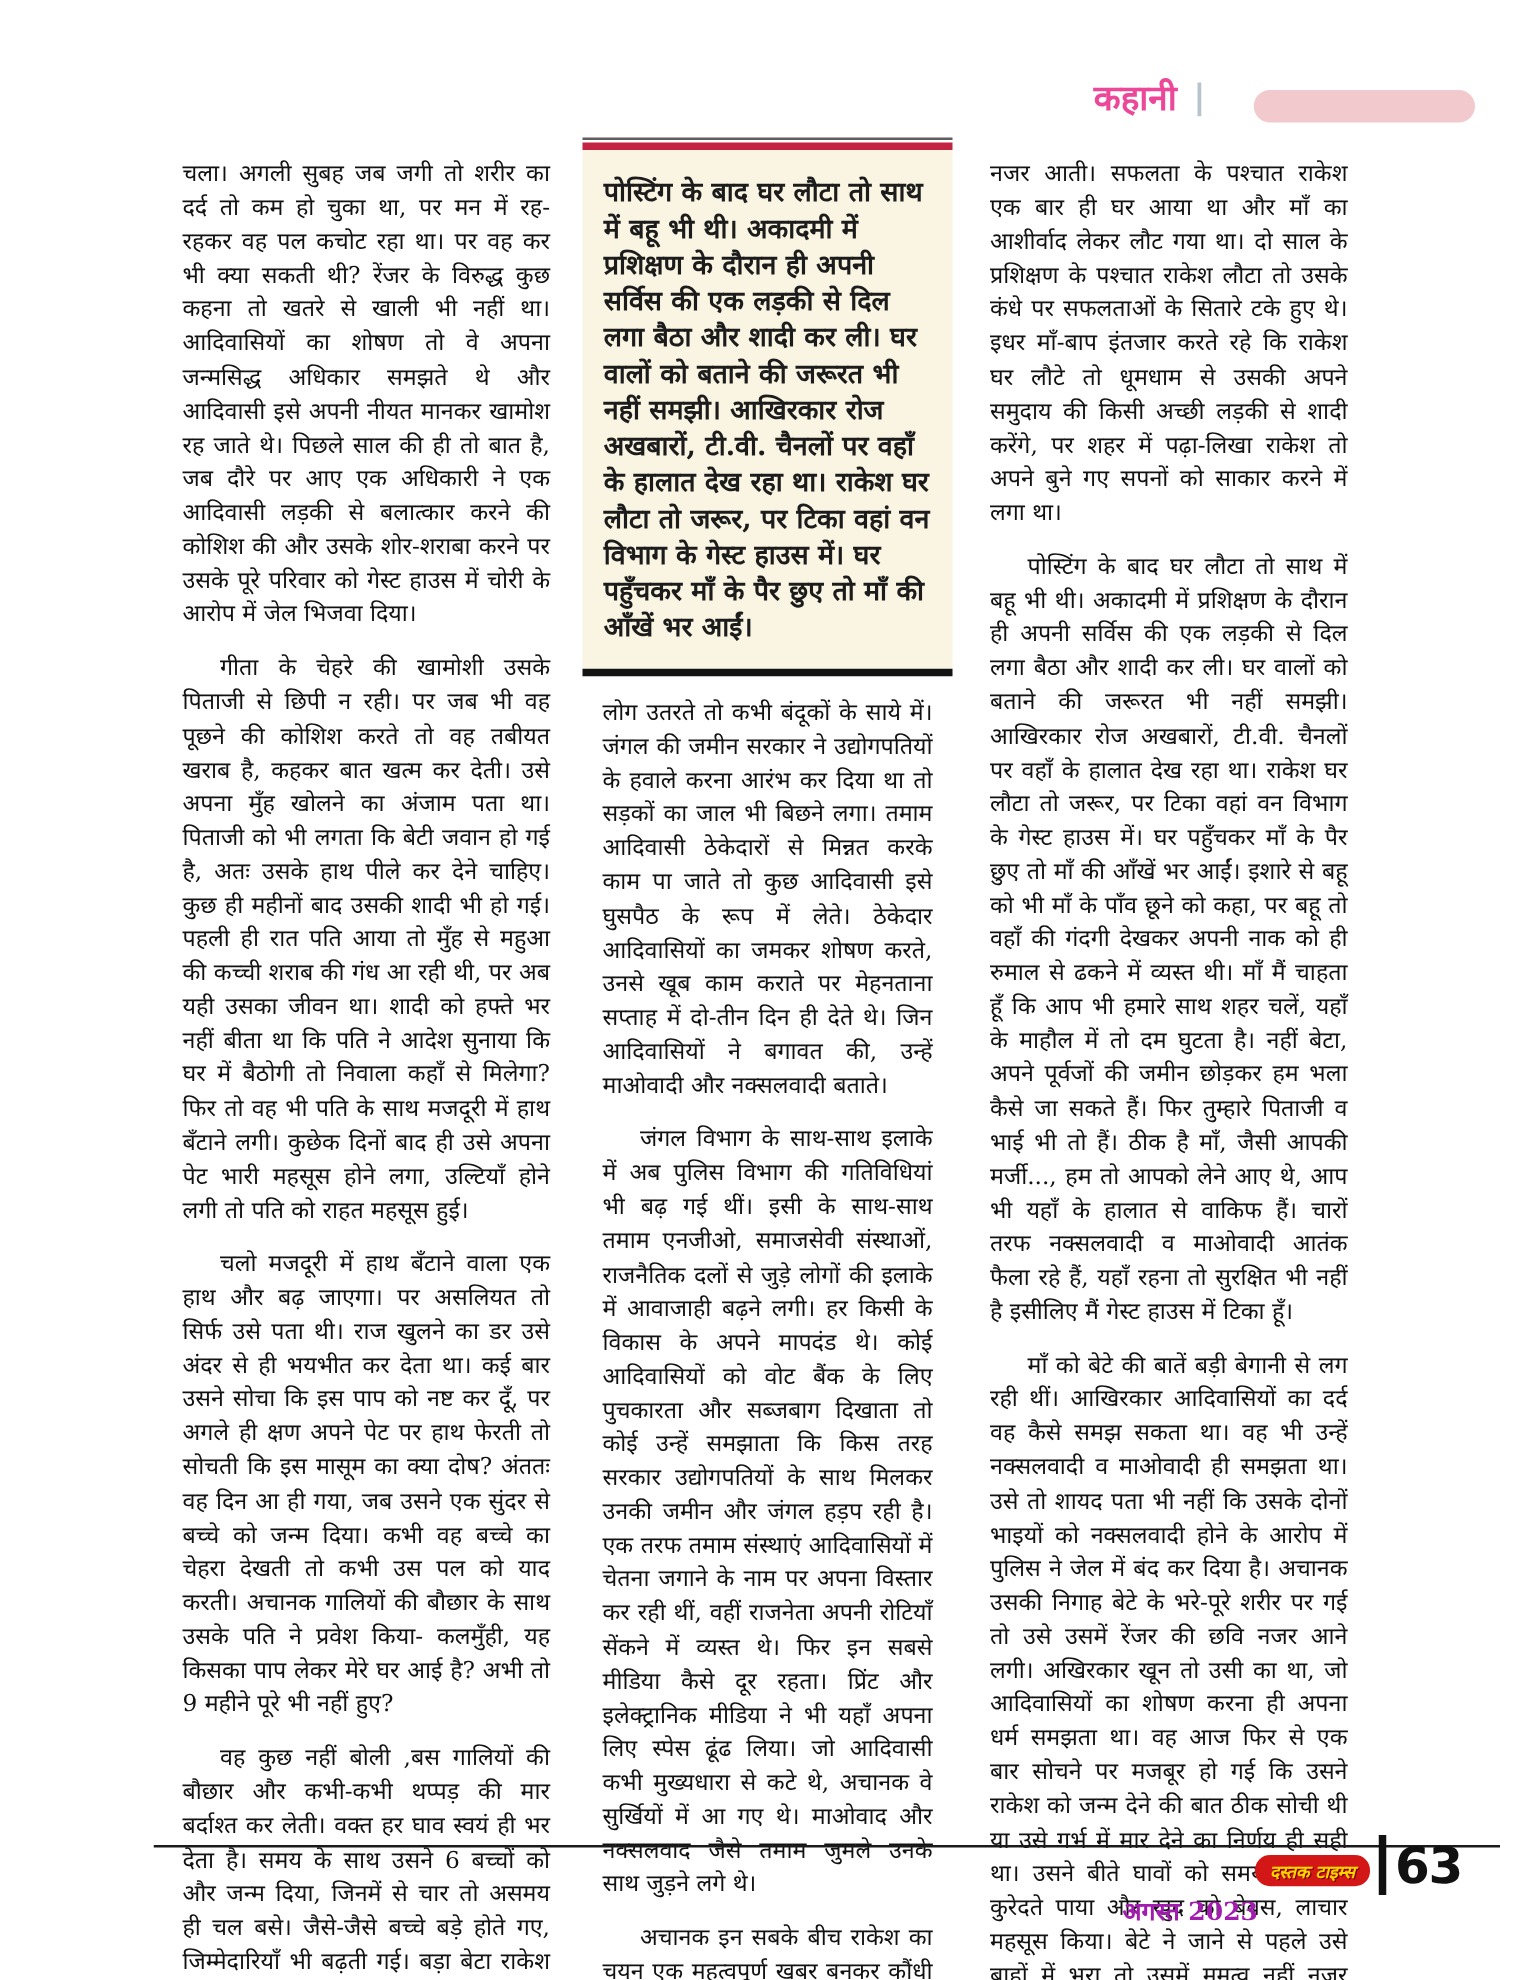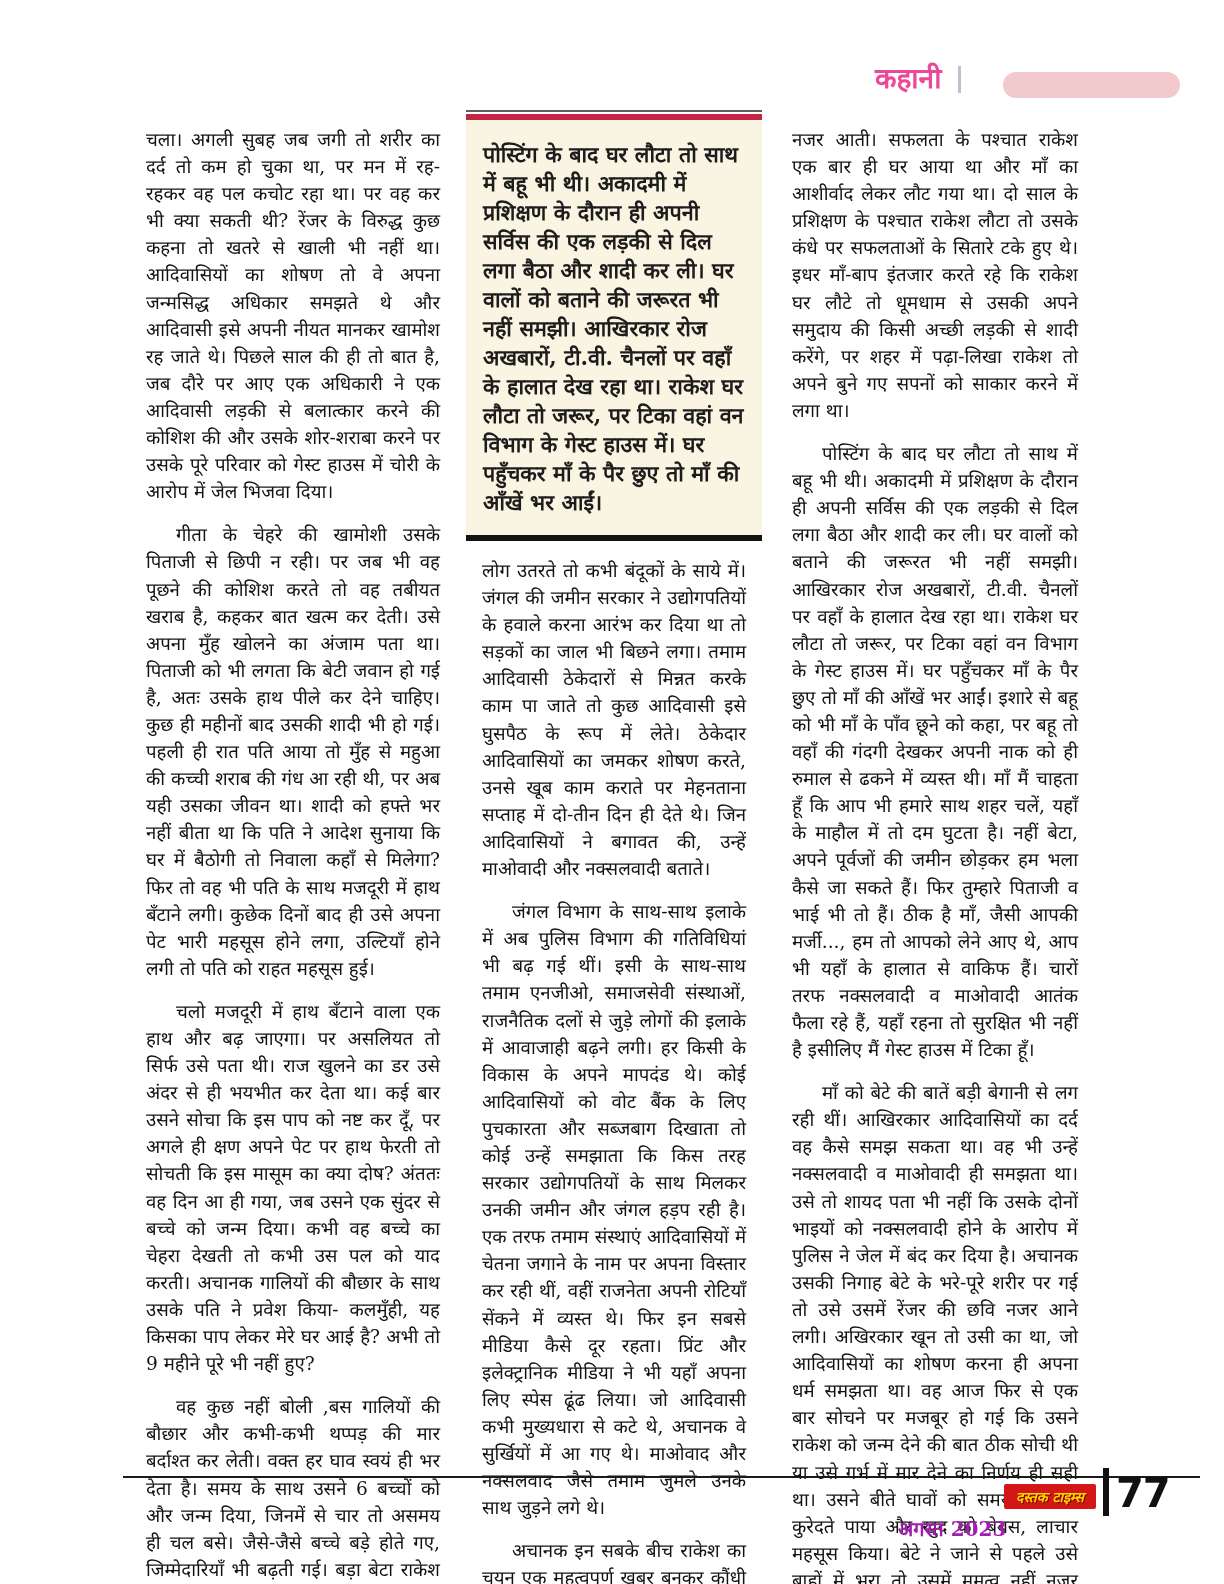--- a/index.html
+++ b/index.html
@@ -46,21 +46,21 @@
   }
   .footer-date{
     position:absolute;left:898px;top:1515px;
     font-size:20px;font-weight:bold;color:#a21caf;
   }
   .footer-logo{
     position:absolute;left:1004px;top:1484px;width:92px;height:25px;
     background:#d31717;color:#ffd400;font-weight:bold;font-size:14px;
     display:flex;align-items:center;justify-content:center;
     font-family:"DejaVu Sans", sans-serif;
-    text-shadow:1px 1px 0 #7a0000;border-radius:2px;font-style:italic;
+    text-shadow:1px 1px 0 #7a0000;border-radius:12px;font-style:italic;
   }
   .footer-bar{
     position:absolute;left:1103px;top:1468px;width:6px;height:48px;background:#111;
   }
   .footer-page{
     position:absolute;left:1116px;top:1470px;
     font-size:40px;font-weight:bold;color:#111;
     font-family:"DejaVu Sans", sans-serif;letter-spacing:-1px;
   }
 </style>
@@ -96,13 +96,13 @@
   <p>पोस्टिंग के बाद घर लौटा तो साथ में बहू भी थी। अकादमी में प्रशिक्षण के दौरान ही अपनी सर्विस की एक लड़की से दिल लगा बैठा और शादी कर ली। घर वालों को बताने की जरूरत भी नहीं समझी। आखिरकार रोज अखबारों, टी.वी. चैनलों पर वहाँ के हालात देख रहा था। राकेश घर लौटा तो जरूर, पर टिका वहां वन विभाग के गेस्ट हाउस में। घर पहुँचकर माँ के पैर छुए तो माँ की आँखें भर आईं। इशारे से बहू को भी माँ के पाँव छूने को कहा, पर बहू तो वहाँ की गंदगी देखकर अपनी नाक को ही रुमाल से ढकने में व्यस्त थी। माँ मैं चाहता हूँ कि आप भी हमारे साथ शहर चलें, यहाँ के माहौल में तो दम घुटता है। नहीं बेटा, अपने पूर्वजों की जमीन छोड़कर हम भला कैसे जा सकते हैं। फिर तुम्हारे पिताजी व भाई भी तो हैं। ठीक है माँ, जैसी आपकी मर्जी..., हम तो आपको लेने आए थे, आप भी यहाँ के हालात से वाकिफ हैं। चारों तरफ नक्सलवादी व माओवादी आतंक फैला रहे हैं, यहाँ रहना तो सुरक्षित भी नहीं है इसीलिए मैं गेस्ट हाउस में टिका हूँ।</p>
   <p>माँ को बेटे की बातें बड़ी बेगानी से लग रही थीं। आखिरकार आदिवासियों का दर्द वह कैसे समझ सकता था। वह भी उन्हें नक्सलवादी व माओवादी ही समझता था। उसे तो शायद पता भी नहीं कि उसके दोनों भाइयों को नक्सलवादी होने के आरोप में पुलिस ने जेल में बंद कर दिया है। अचानक उसकी निगाह बेटे के भरे-पूरे शरीर पर गई तो उसे उसमें रेंजर की छवि नजर आने लगी। अखिरकार खून तो उसी का था, जो आदिवासियों का शोषण करना ही अपना धर्म समझता था। वह आज फिर से एक बार सोचने पर मजबूर हो गई कि उसने राकेश को जन्म देने की बात ठीक सोची थी या उसे गर्भ में मार देने का निर्णय ही सही था। उसने बीते घावों को समय के हाथों कुरेदते पाया और खुद को बेबस, लाचार महसूस किया। बेटे ने जाने से पहले उसे बाहों में भरा तो उसमें ममत्व नहीं नजर आया, उसे लगा जैसे रेंजर ने उसे फिर से बाहुपाश में जकड़ लिया है और वह छटपटा रही है।</p>
   <p>उसकी आँखों में आंसू आ गए। बेटे ने समझा कि वह प्यार के आंसू हैं, पर उन आंसुओं की कसक और तड़पड़ाहट वह ही समझ सकती थी। वह बेटे-बहू को गाड़ी में बैठते और नजरों से ओझल होने तक देखती रही। पीछे रह गया था बस धूल का गुब्बार और कुछ अनचाही यादें।</p>
 
 </div>
 
 <div class="footer-rule"></div>
 <div class="footer-date">अगस्त 2023</div>
 <div class="footer-logo">दस्तक टाइम्स</div>
 <div class="footer-bar"></div>
-<div class="footer-page">77</div>
+<div class="footer-page">63</div>
 
 </body></html>

